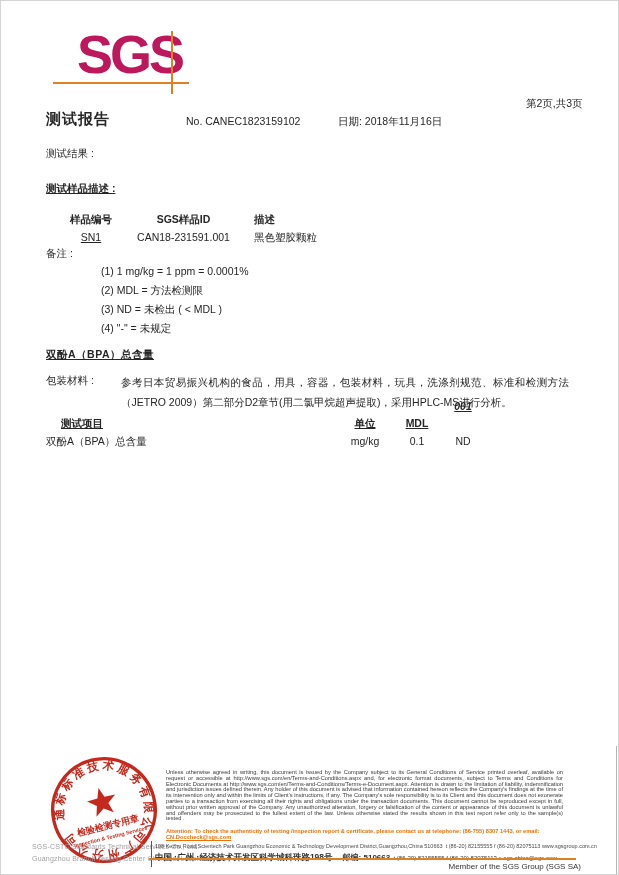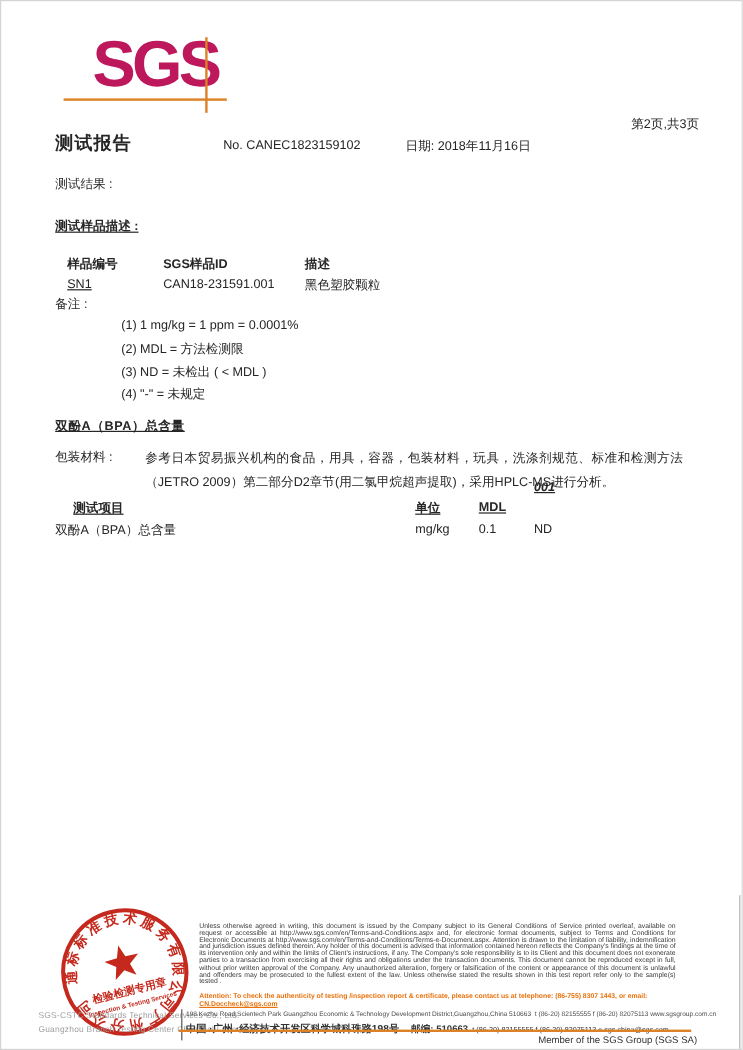--- a/index.html
+++ b/index.html
@@ -32,21 +32,21 @@
   .report-no{left:185px;top:114px;font-size:10.5px;}
   .report-date{left:337px;top:114px;font-size:10.5px;}
   .page-info{left:505px;top:96px;font-size:10.5px;margin-left:20px;}
 
   
   .results-label{left:45px;top:146px;font-size:10.5px;}
   .sample-heading{left:45px;top:181px;font-size:10.5px;font-weight:bold;text-decoration:underline;}
 
   .col-head{font-weight:bold;font-size:10.5px;}
   .cell{font-size:10.5px;}
-  .tc{display:inline-block;}
+  .tc{text-align:center;display:inline-block;}
 
   .s-h1{left:55px;top:212px;width:70px;}
   .s-h2{left:135px;top:212px;width:95px;}
   .s-h3{left:253px;top:212px;text-align:right;}
   .s-c1{left:55px;top:230px;width:70px;text-decoration:underline;}
   .s-c2{left:135px;top:230px;width:95px;}
   .s-c3{left:253px;top:230px;}
 
   .notes-label{left:45px;top:246px;font-size:10.5px;}
   .note{left:100px;font-size:10.5px;}

